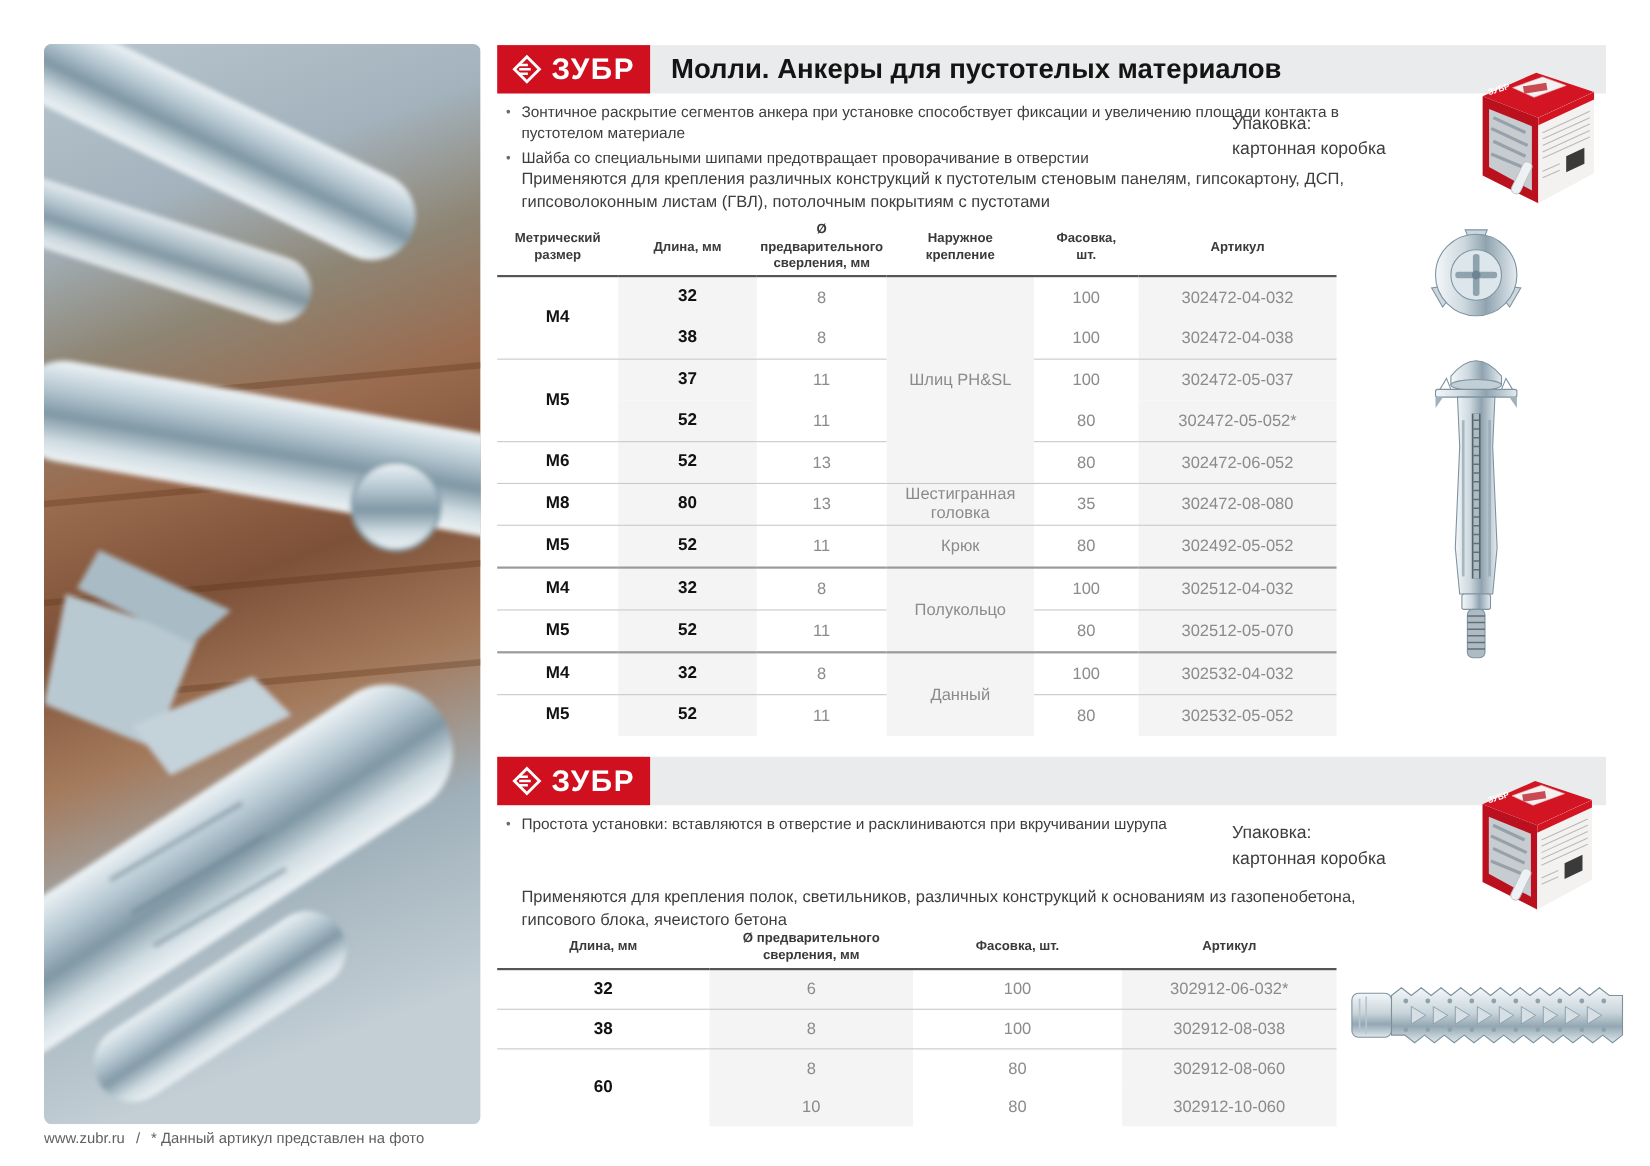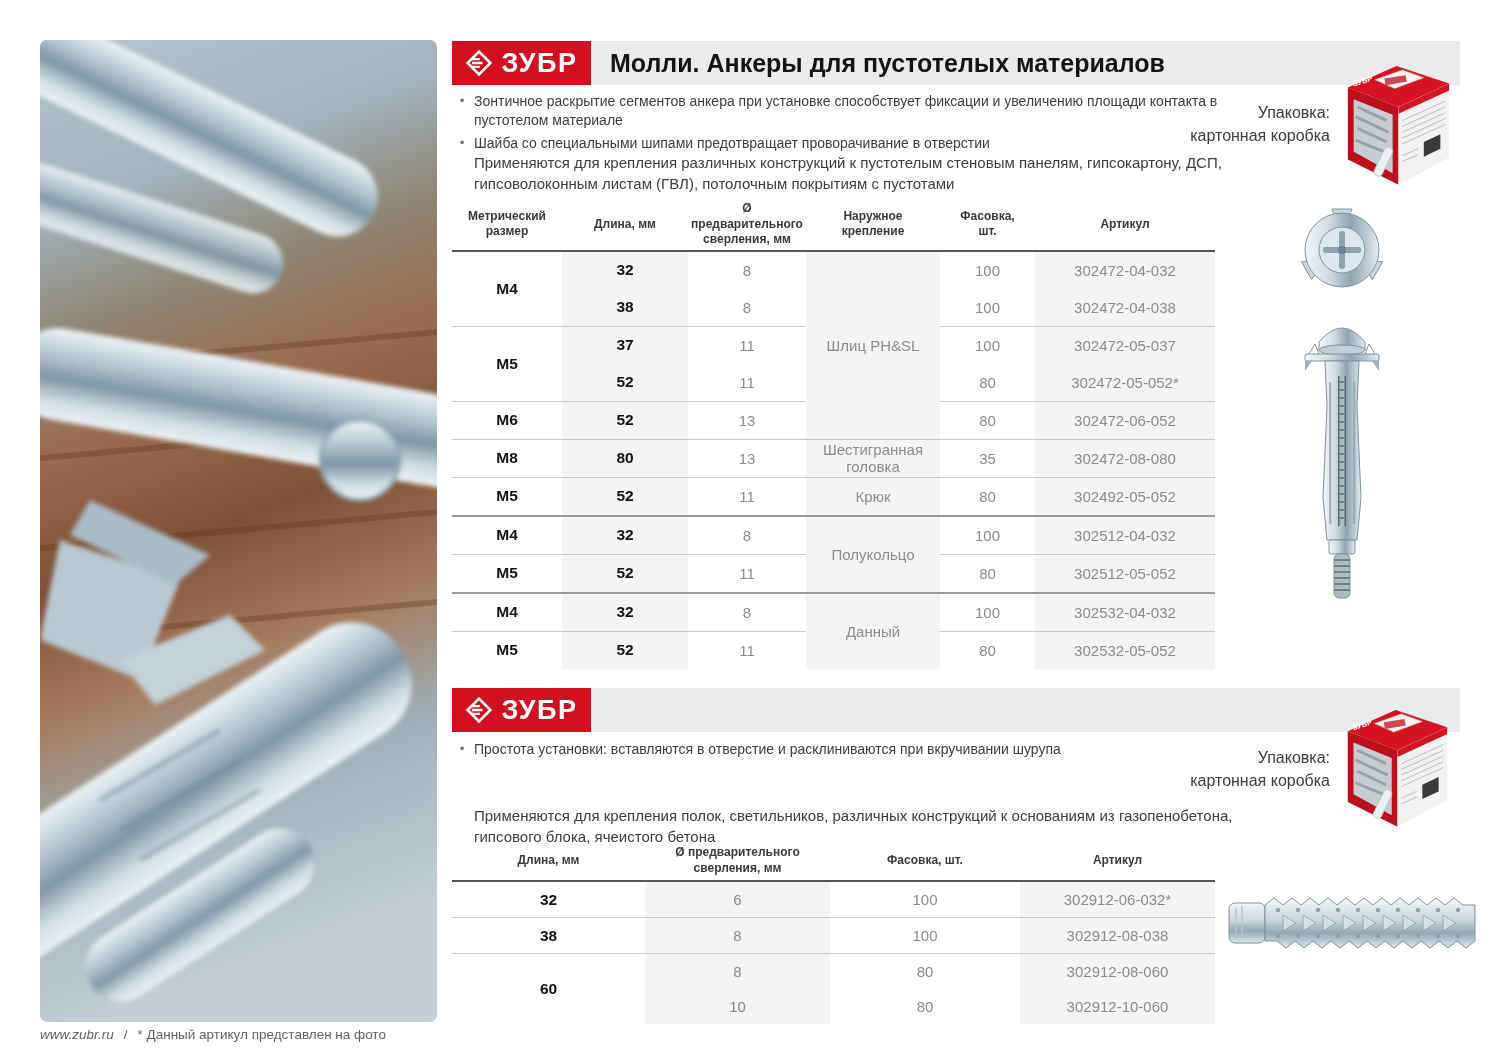--- a/index.html
+++ b/index.html
@@ -32,24 +32,24 @@
   td { text-align:center; vertical-align:middle; font-size:15px; padding:0 2px; }
   .t1 th { height:40px; } .t1 td { height:37px; }
   .t2 th { height:34px; } .t2 td { height:35px; }
   .v-bold { font-weight:bold; color:#121212; font-size:15.5px; }
   .v-gray { color:#8b8b8b; }
   .c-shade { background:#f4f4f4; }
   tr.sep-light > td { border-top:1px solid #c9c9c9; }
   tr.sep-dark  > td { border-top:2px solid #9a9a9a; }
 
   
-  .pack-label { width:210px; text-align:right; font-size:16px; color:#3d3d3d; line-height:1.45; }
+  .pack-label { width:210px; font-size:16px; color:#3d3d3d; line-height:1.45; }
   .footer { left:40px; top:1027px; font-size:13.5px; color:#5f5f5f; }
   .footer span { margin-right:10px; }
-  .footer .url { cursor:pointer;font-style:italic; }
+  .footer .url { cursor:pointer; }
 </style>
 </head>
 <body>
 
 <svg width="0" height="0" style="position:absolute" aria-hidden="true">
   <defs>
     <linearGradient id="metV" x1="0" y1="0" x2="1" y2="0">
       <stop offset="0" stop-color="#f3f7f9"></stop>
         <stop offset="0.35" stop-color="#cdd8de"></stop>
       <stop offset="0.62" stop-color="#8fa3af"></stop>
@@ -218,21 +218,21 @@
       <td class="v-gray">8</td>
       <td rowspan="2" class="v-gray c-shade">Полукольцо</td>
       <td class="v-gray">100</td>
       <td class="v-gray c-shade">302512-04-032</td>
     </tr>
     <tr class="sep-light">
       <td class="v-bold">M5</td>
       <td class="v-bold c-shade">52</td>
       <td class="v-gray">11</td>
       <td class="v-gray">80</td>
-      <td class="v-gray c-shade">302512-05-052</td>
+      <td class="v-gray c-shade">302512-05-070</td>
     </tr>
     <tr class="sep-dark">
       <td class="v-bold">M4</td>
       <td class="v-bold c-shade">32</td>
       <td class="v-gray">8</td>
       <td rowspan="2" class="v-gray c-shade">Данный</td>
       <td class="v-gray">100</td>
       <td class="v-gray c-shade">302532-04-032</td>
     </tr>
     <tr class="sep-light">

